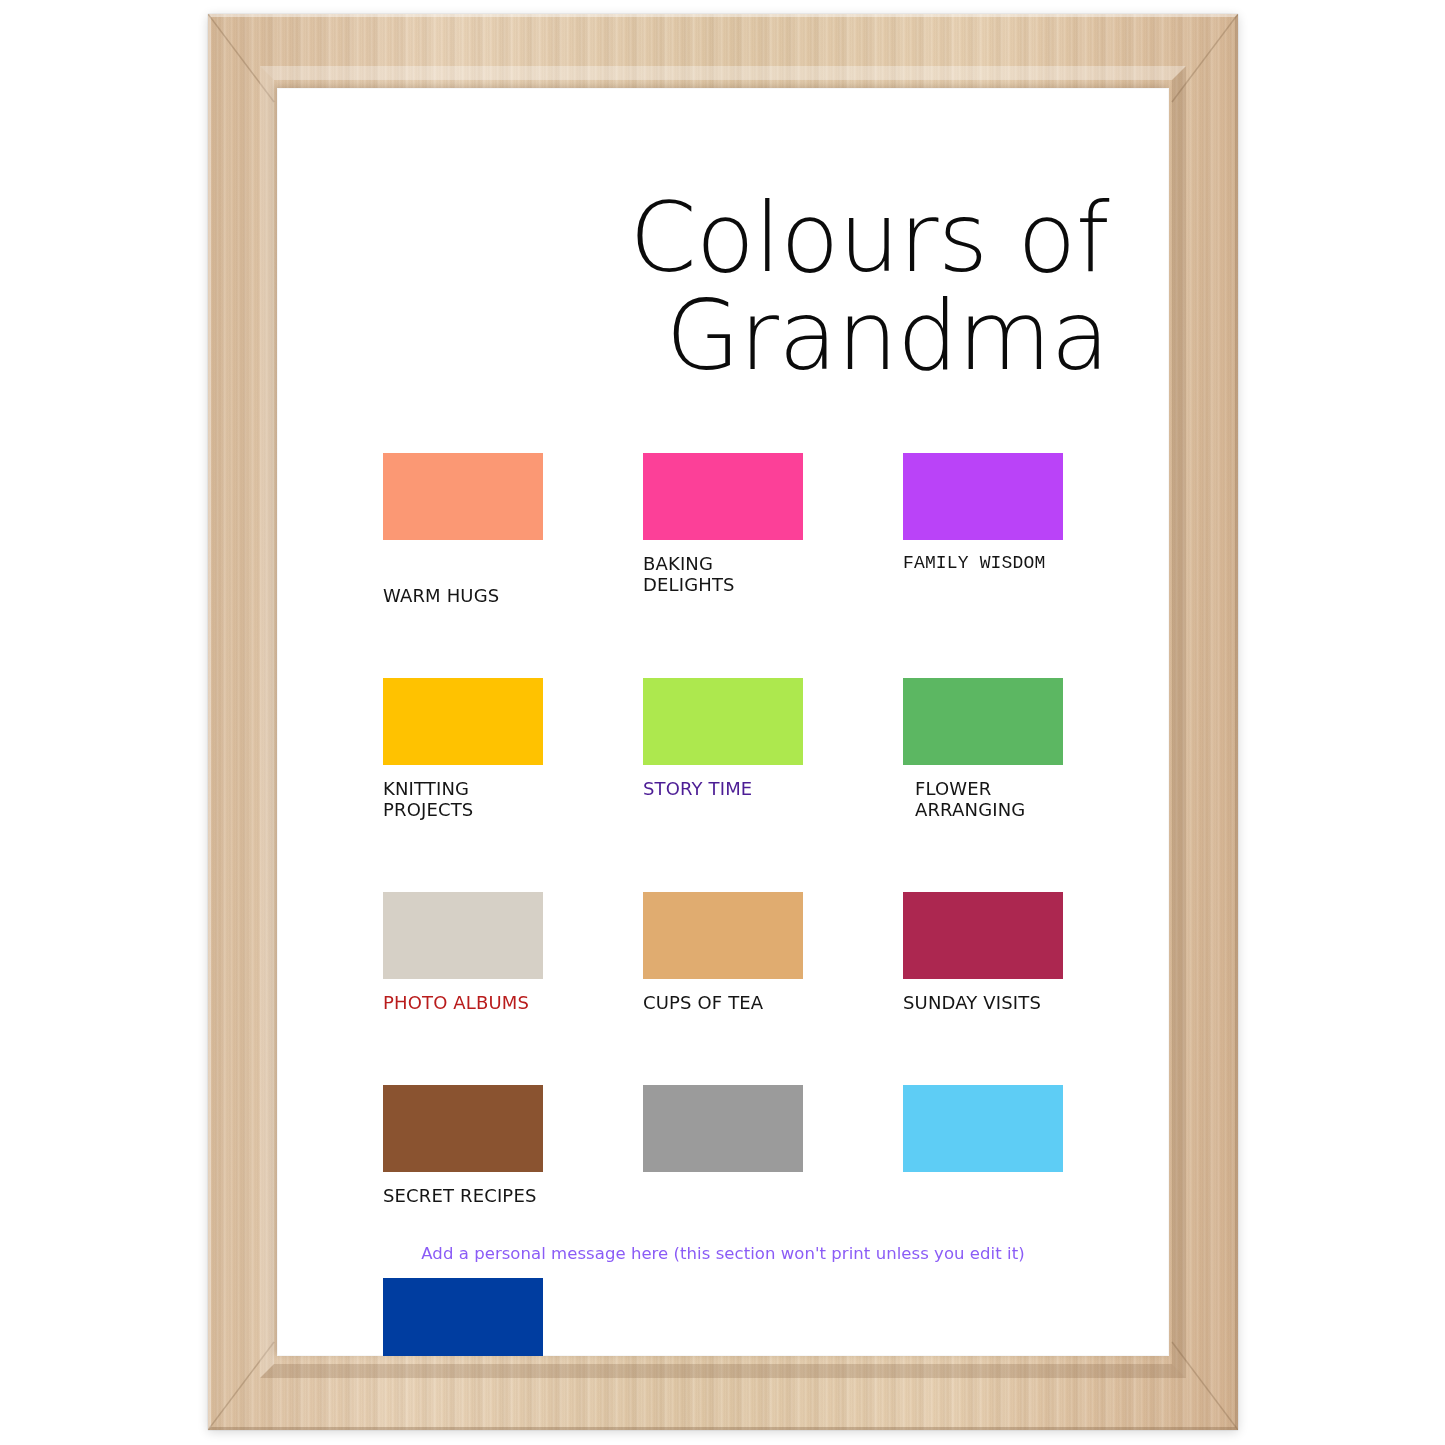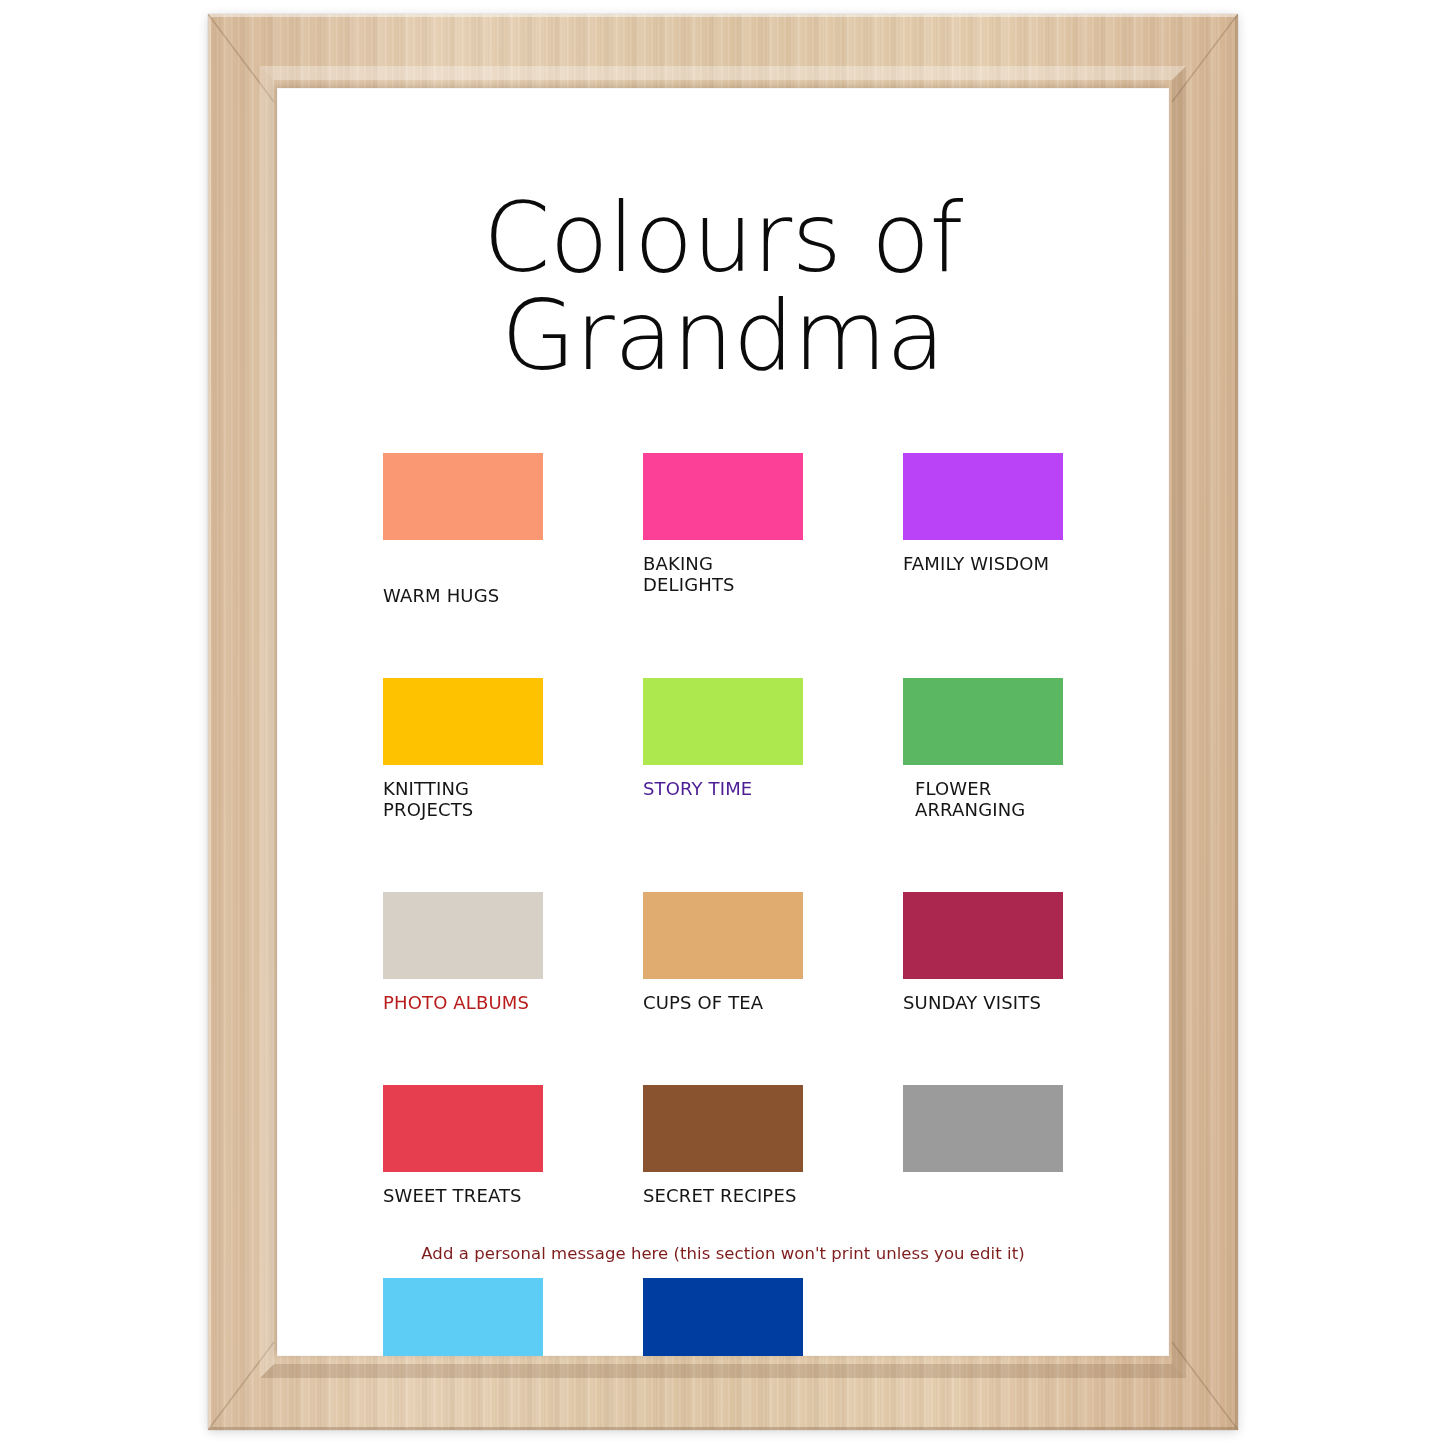--- a/index.html
+++ b/index.html
@@ -107,21 +107,21 @@
     left: 0; top: 0; right: 0; bottom: 0;
     padding: 0;
   }
 
   
   .poster-title {
     position: absolute;
     left: 60px;
     right: 60px;
     top: 102px;
-    text-align: center;
+    text-align: right;
     font-family: "DejaVu Sans", "Liberation Sans", sans-serif;
     font-weight: 300;
     font-size: 96px;
     line-height: 1.02;
     letter-spacing: -0.5px;
     color: #0b0b0b;
     white-space: pre-line;
   }
 
   
@@ -202,21 +202,21 @@
             <div class="swatch-label" style="color: rgb(21, 21, 21); margin-top: 45px;">WARM HUGS</div>
           </div>
 
           <div class="swatch-cell">
             <span class="swatch-chip" style="background-color: rgb(252, 64, 152);"></span>
             <div class="swatch-label" style="color: rgb(21, 21, 21);">BAKING DELIGHTS</div>
           </div>
 
           <div class="swatch-cell">
             <span class="swatch-chip" style="background-color: rgb(186, 67, 248);"></span>
-            <div class="swatch-label" style="color: rgb(21, 21, 21);">FAMILY WISDOM</div>
+            <div class="swatch-label" style="color: rgb(21, 21, 21); font-family: Liberation Mono, monospace;">FAMILY WISDOM</div>
           </div>
 
           <div class="swatch-cell">
             <span class="swatch-chip" style="background-color: rgb(255, 194, 0);"></span>
             <div class="swatch-label" style="color: rgb(21, 21, 21);">KNITTING PROJECTS</div>
           </div>
 
           <div class="swatch-cell">
             <span class="swatch-chip" style="background-color: rgb(173, 232, 78);"></span>
             <div class="swatch-label" style="color: #4c1d95;">STORY TIME</div>
@@ -235,24 +235,20 @@
           <div class="swatch-cell">
             <span class="swatch-chip" style="background-color: rgb(224, 172, 112);"></span>
             <div class="swatch-label" style="color: rgb(21, 21, 21);">CUPS OF TEA</div>
           </div>
 
           <div class="swatch-cell">
             <span class="swatch-chip" style="background-color: rgb(172, 39, 80);"></span>
             <div class="swatch-label" style="color: rgb(21, 21, 21);">SUNDAY VISITS</div>
           </div>
 
-          <div class="swatch-cell">
-            <span class="swatch-chip" style="background-color: rgb(230, 62, 78);"></span>
-            <div class="swatch-label" style="color: rgb(21, 21, 21);">SWEET TREATS</div>
-          </div>
 
 
           <div class="swatch-cell">
             <span class="swatch-chip" style="background-color: rgb(138, 83, 48);"></span>
             <div class="swatch-label" style="color: rgb(21, 21, 21);">SECRET RECIPES</div>
           </div>
 
           <div class="swatch-cell">
             <span class="swatch-chip" style="background-color: rgb(155, 155, 155);"></span>
 
@@ -263,19 +259,19 @@
 
           </div>
 
           <div class="swatch-cell">
             <span class="swatch-chip" style="background-color: rgb(0, 61, 160);"></span>
 
           </div>
 
         </div>
 
-        <div class="poster-note" style="color: #7f1d1d; margin-top: 32px;">Add a personal message here (this section won't print unless you edit it)</div>
+        <div class="poster-note" style="color: #8b5cf6; margin-top: 32px;">Add a personal message here (this section won't print unless you edit it)</div>
 
       </div>
     </div>
 
   </div>
 </div>
 
 </body></html>

